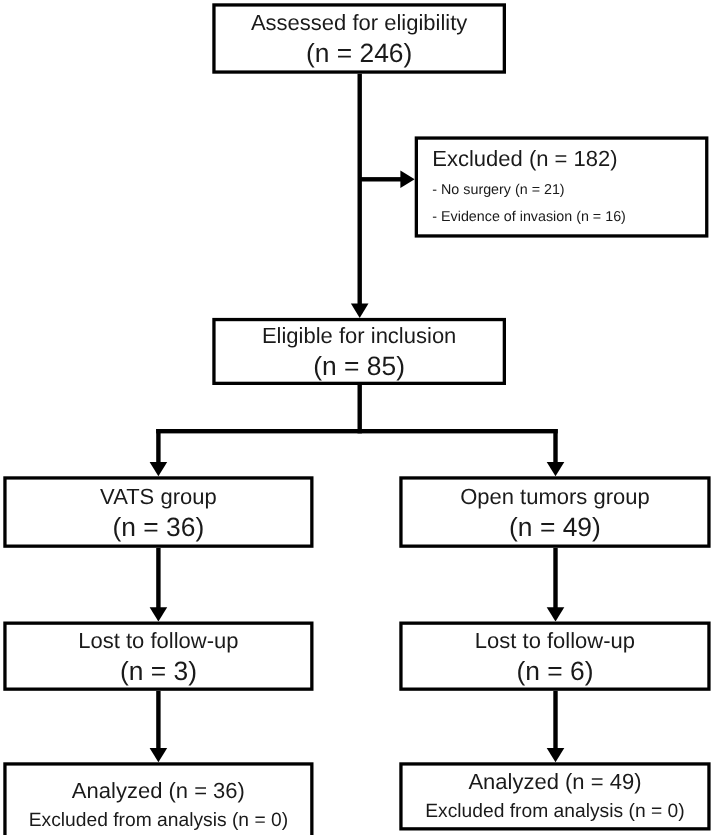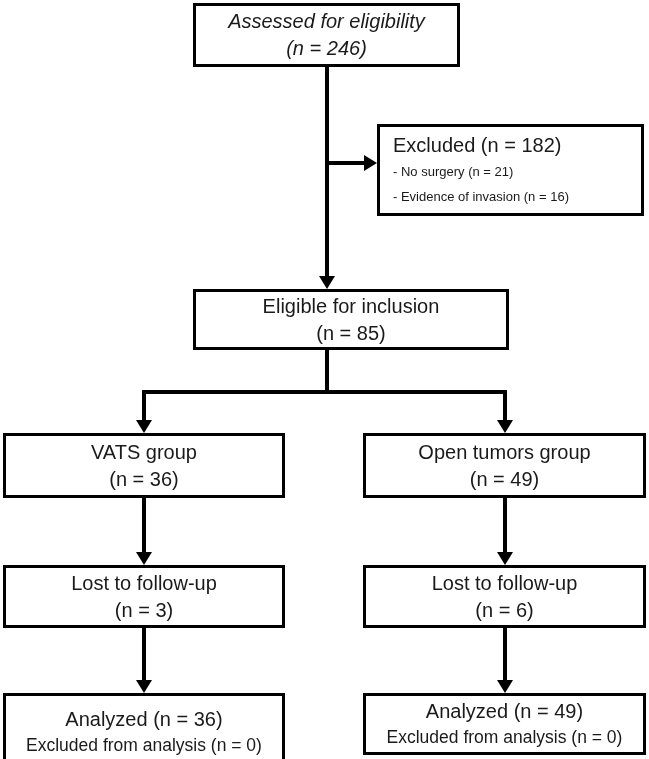--- a/index.html
+++ b/index.html
@@ -21,27 +21,27 @@
     box-sizing: border-box;
     border: 3px solid #000000;
     background: #ffffff;
     display: flex;
     flex-direction: column;
     justify-content: center;
     align-items: center;
     text-align: center;
   }
   .box .l1 { font-size: 20px; line-height: 27px; }
-  .box .l2 { font-size: 20px; line-height: 27px; }
+  .box .l2 { font-size: 24px; line-height: 27px; }
   .box .l2-small { font-size: 17.5px; line-height: 25px; }
 
-  .box-assessed  { left: 193px; top: 3px;   width: 267px; height: 64px; font-style: italic; }
+  .box-assessed  { left: 193px; top: 3px;   width: 267px; height: 64px; }
   .box-excluded  { left: 377px; top: 124px; width: 267px; height: 92px;
                    align-items: flex-start; text-align: left; padding: 4px 8px 4px 13px; }
-  .box-eligible  { left: 193px; top: 289px; width: 316px; height: 61px; }
+  .box-eligible  { left: 193px; top: 289px; width: 267px; height: 61px; }
   .box-vats      { left: 3px;   top: 433px; width: 282px; height: 65px; }
   .box-open      { left: 363px; top: 433px; width: 283px; height: 65px; }
   .box-lost-l    { left: 3px;   top: 565px; width: 282px; height: 63px; }
   .box-lost-r    { left: 363px; top: 565px; width: 283px; height: 63px; }
   .box-anal-l    { left: 3px;   top: 693px; width: 282px; height: 78px; }
   .box-anal-r    { left: 363px; top: 693px; width: 283px; height: 62px; }
 
   .excl-title { font-size: 20px; line-height: 27px; }
   .excl-item  { font-size: 13px; line-height: 25px; }
 

